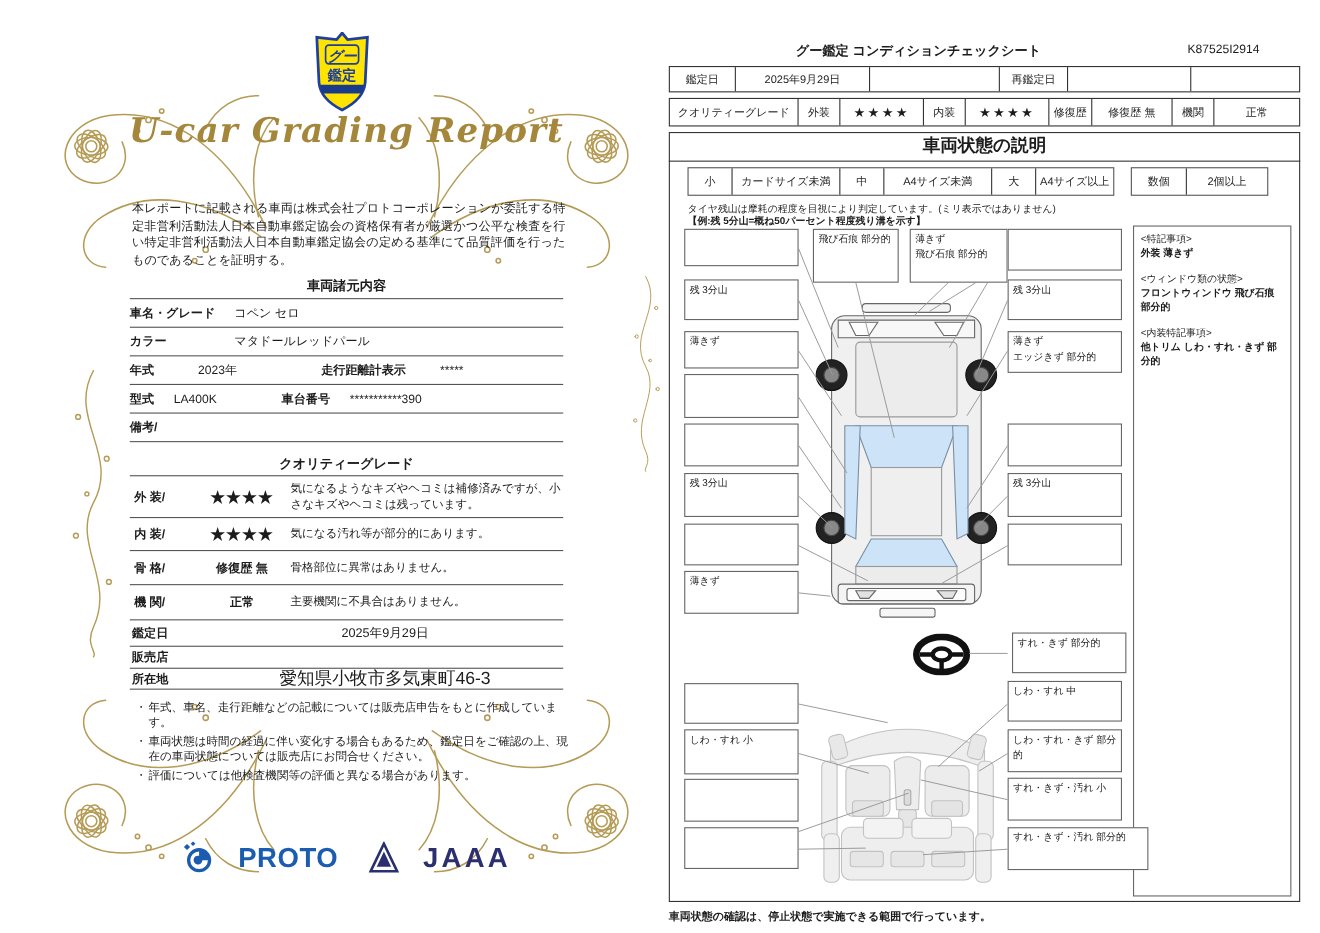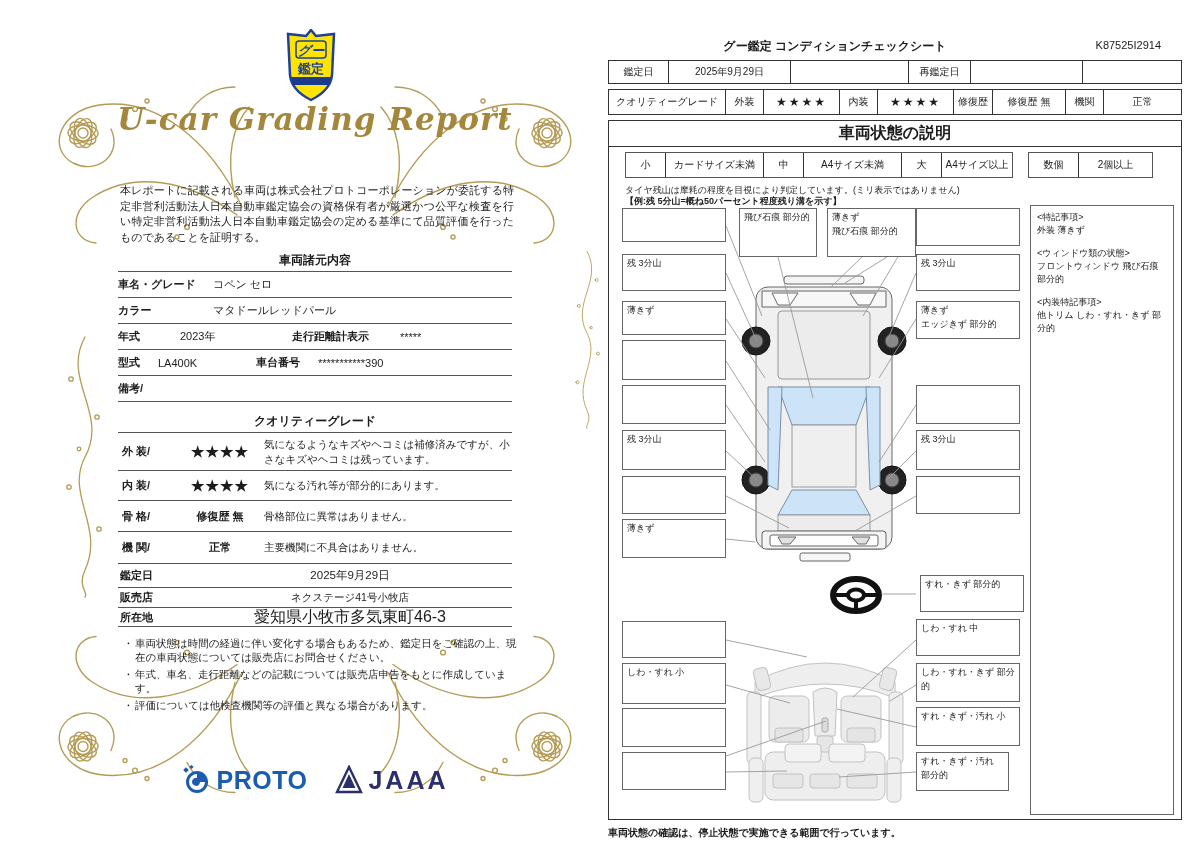--- a/index.html
+++ b/index.html
@@ -26,35 +26,35 @@
   .info-row { display:flex; align-items:center; border-bottom:1px solid #555; }
   .info-row .lab { width:70px; font-weight:bold; font-size:11px; padding-left:2px; }
   .info-row .val { flex:1; text-align:center; }
   .lp-notes { position:absolute; left:88px; top:621px; width:398px; font-size:10.5px; line-height:1.38; }
   .lp-notes .nh { font-weight:bold; margin-bottom:2px; }
   .note-item { display:flex; margin-bottom:2px; }
   .note-item::before { content:"・"; flex:0 0 12px; }
   .logo-row { position:absolute; left:0; right:0; top:750px; display:flex; justify-content:center; align-items:center; gap:28px; }
   .proto-text { font-size:25px; font-weight:800; color:#1b5cb0; letter-spacing:0.5px; }
   .jaaa-text { font-size:25px; font-weight:800; color:#2b2f6e; letter-spacing:3px; }
-  .logo { display:flex; align-items:center; gap:5px; }
+  .logo { display:flex; align-items:center; gap:21px; }
   
   #right-page { left:600px; top:28px; width:585px; height:815px; font-size:10px; }
   .rp-title { position:absolute; left:0; width:470px; top:10px; text-align:center; font-size:12px; font-weight:bold; }
-  .rp-id { position:absolute; right:24px; top:11px; font-size:11px; }
+  .rp-id { position:absolute; right:40px; top:11px; font-size:11px; }
   .tbl { position:absolute; display:flex; border:1px solid #333; background:#fff; }
   .cell { border-right:1px solid #333; display:flex; align-items:center; justify-content:center; font-size:10px; }
   .cell:last-child { border-right:none; }
   .cell.stars { font-size:12px; letter-spacing:2px; }
   .main-box { position:absolute; left:8px; top:92px; width:574px; height:700px; border:1px solid #333; background:#fff; }
   .section-head { position:absolute; left:8px; top:92px; width:574px; height:27px; border-bottom:1px solid #333; text-align:center; line-height:26px; font-weight:bold; font-size:16px; }
   .tirenote { position:absolute; left:25px; font-size:9px; }
   .callout { position:absolute; border:1px solid #666; background:#fff; font-size:9px; line-height:1.5; padding:2px 4px; white-space:pre-line; z-index:3; }
   .remarks-box { position:absolute; left:430px; top:177px; width:144px; height:610px; border:1px solid #666; background:#fff; padding:5px 6px; font-size:9px; line-height:1.45; z-index:3; }
-  .remarks-box .rt { margin-bottom:10px; white-space:pre-line; }
+  .remarks-box .rt { margin-bottom:10px; white-space:pre-line;font-weight:bold; }
   .diagram-svg { position:absolute; z-index:1; }
   .lines-svg { position:absolute; left:0; top:0; z-index:2; pointer-events:none; }
   .rp-footer { position:absolute; left:8px; top:798px; font-size:10px; font-weight:600; }
 </style>
 </head>
 <body>
 
 <svg width="0" height="0" style="position:absolute" aria-hidden="true">
   <defs>
     <g id="orn-corner" fill="none" stroke="#b59b55" stroke-width="1.4" stroke-linecap="round">
@@ -171,34 +171,33 @@
       </div>
     </div>
 
     <div class="info-table">
       <div class="info-row" style="height:25px">
         <span class="lab">鑑定日</span>
         <span class="val" style="font-size:11.5px">2025年9月29日</span>
       </div>
       <div class="info-row" style="height:20px">
         <span class="lab">販売店</span>
-        <span class="val" style="font-size:10.5px">ネクステージ41号小牧店</span>
       </div>
       <div class="info-row" style="height:19px">
         <span class="lab">所在地</span>
         <span class="val" style="font-size:16px">愛知県小牧市多気東町46-3</span>
       </div>
     </div>
 
     <div class="lp-notes">
       <div class="note-item">
-          <span>車両状態は時間の経過に伴い変化する場合もあるため、鑑定日をご確認の上、現在の車両状態については販売店にお問合せください。</span>
+          <span>年式、車名、走行距離などの記載については販売店申告をもとに作成しています。</span>
         </div>
       <div class="note-item">
-          <span>年式、車名、走行距離などの記載については販売店申告をもとに作成しています。</span>
+          <span>車両状態は時間の経過に伴い変化する場合もあるため、鑑定日をご確認の上、現在の車両状態については販売店にお問合せください。</span>
         </div>
       <div class="note-item">
           <span>評価については他検査機関等の評価と異なる場合があります。</span>
         </div>
     </div>
 
     <div class="logo-row">
       <div class="logo">
         <svg width="30" height="30" viewBox="0 0 30 30">
           <circle cx="16" cy="17" r="11" fill="#1b5cb0"></circle>
@@ -388,16 +387,16 @@
   </div>
 
   <div class="callout" style="left:320px;top:547px;width:104px;height:37px">すれ・きず 部分的</div>
   <div class="callout" style="left:22px;top:593px;width:104px;height:37px"></div>
   <div class="callout" style="left:22px;top:635px;width:104px;height:41px">しわ・すれ 小</div>
   <div class="callout" style="left:22px;top:680px;width:104px;height:39px"></div>
   <div class="callout" style="left:22px;top:724px;width:104px;height:38px"></div>
   <div class="callout" style="left:316px;top:591px;width:104px;height:37px">しわ・すれ 中</div>
   <div class="callout" style="left:316px;top:635px;width:104px;height:39px">しわ・すれ・きず 部分的</div>
   <div class="callout" style="left:316px;top:679px;width:104px;height:39px">すれ・きず・汚れ 小</div>
-  <div class="callout" style="left:316px;top:724px;width:93px;height:39px">すれ・きず・汚れ 部分的</div>
+  <div class="callout" style="left:316px;top:724px;width:128px;height:39px">すれ・きず・汚れ 部分的</div>
 
   <div class="rp-footer">車両状態の確認は、停止状態で実施できる範囲で行っています。</div>
 </div>
 
 </body></html>

